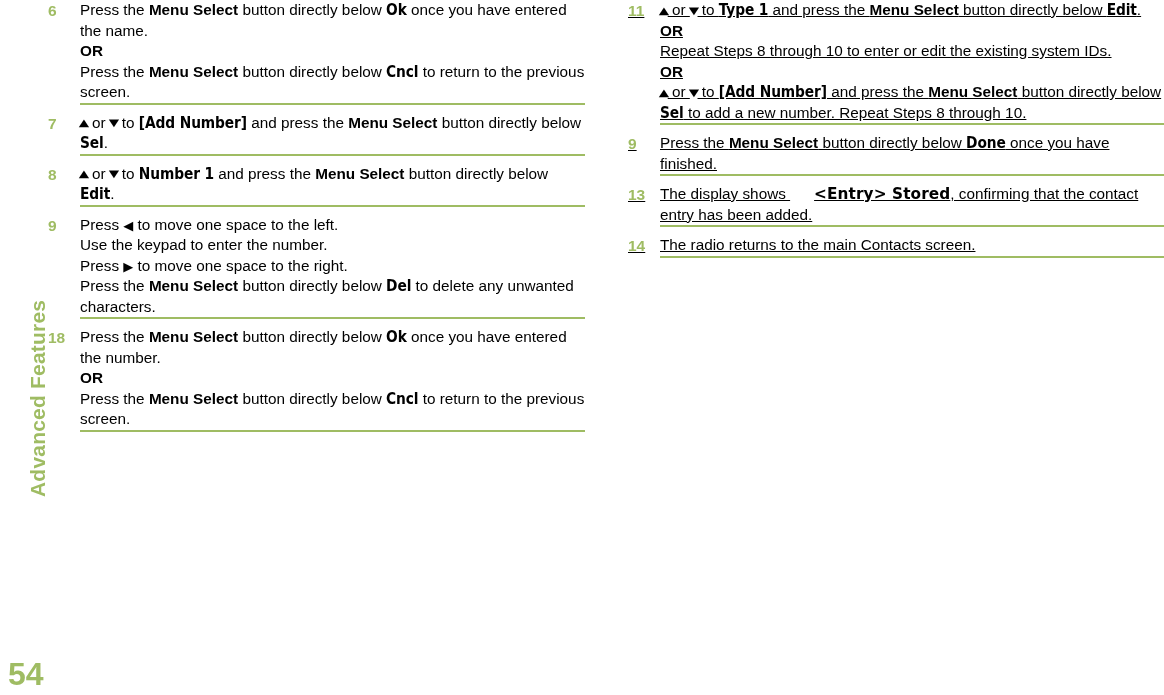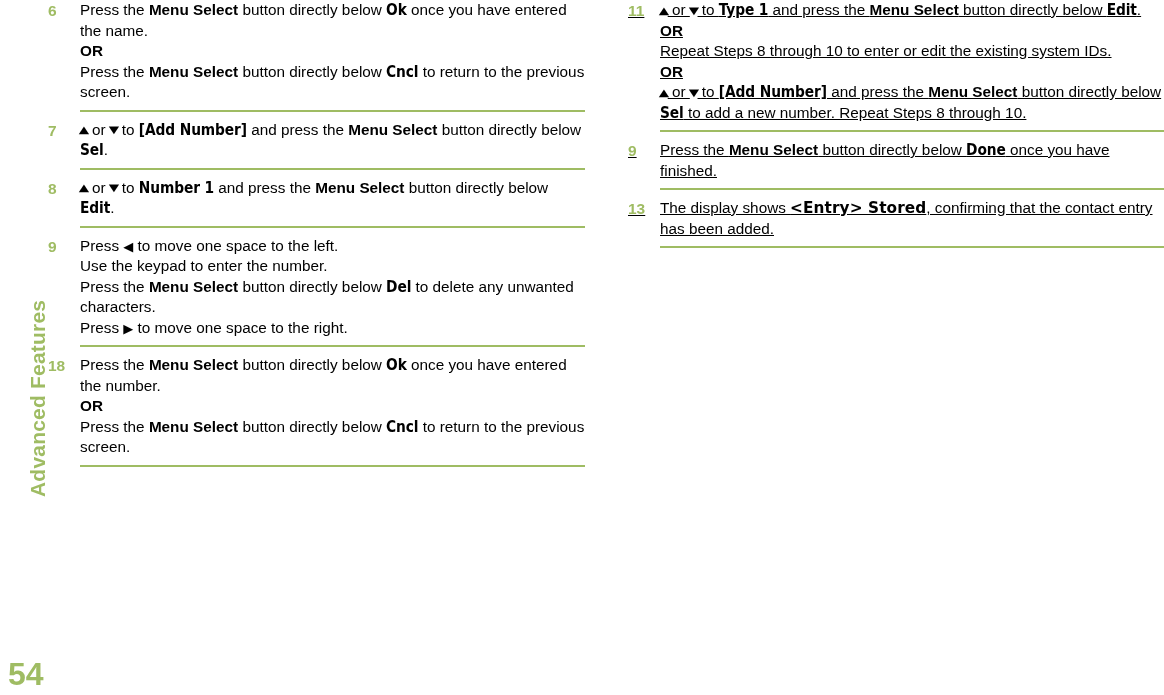--- a/index.html
+++ b/index.html
@@ -82,40 +82,40 @@
     color: #9fbc63;
     line-height: 20.5px;
     padding-top: 1px;
   }
   .step-body {
     flex: 1 1 auto;
     font-family: "Liberation Sans", sans-serif;
     font-size: 15.3px;
     line-height: 20.5px;
     color: #000;
-    padding-bottom: 7px;
     border-bottom: 2px solid #9fbc63;
   }
   .step-body p { margin: 0; }
   .step + .step { margin-top: 8px; }
 
   
   b.ui {            
     font-weight: bold;
   }
   span.scr {        
     font-weight: bold;
     font-family: "DejaVu Sans Condensed", "Liberation Sans Narrow", "Liberation Sans", sans-serif;
     font-stretch: condensed;
     letter-spacing: -0.1px;
   }
   span.scr-wide {   
     font-weight: bold;
     font-family: "DejaVu Sans", sans-serif;
     letter-spacing: 0.1px;
+    margin-left: 24px;
   }
   b.or {            
     font-weight: bold;
   }
   .nav {            
     font-family: "DejaVu Sans", sans-serif;
     font-size: 11px;
     line-height: 1;
     vertical-align: 1.5px;
   }
@@ -150,22 +150,22 @@
         <div class="step-num">8</div>
         <div class="step-body">
           <p><span class="nav vert">▲</span><span> or </span><span class="nav vert">▼</span><span> to </span><span class="scr">Number 1</span><span> and press the </span><b class="ui">Menu Select</b><span> button directly below </span><span class="scr">Edit</span><span>.</span></p>
         </div>
       </div>
       <div class="step">
         <div class="step-num">9</div>
         <div class="step-body">
           <p><span>Press </span><span class="nav horz">◀</span><span> to move one space to the left.</span></p>
           <p><span>Use the keypad to enter the number.</span></p>
+          <p><span>Press </span><span class="nav horz">▶</span><span> to move one space to the right.</span></p>
           <p><span>Press the </span><b class="ui">Menu Select</b><span> button directly below </span><span class="scr">Del</span><span> to delete any unwanted characters.</span></p>
-          <p><span>Press </span><span class="nav horz">▶</span><span> to move one space to the right.</span></p>
         </div>
       </div>
       <div class="step">
         <div class="step-num">18</div>
         <div class="step-body">
           <p><span>Press the </span><b class="ui">Menu Select</b><span> button directly below </span><span class="scr">Ok</span><span> once you have entered the number.</span></p>
           <p><b class="or">OR</b></p>
           <p><span>Press the </span><b class="ui">Menu Select</b><span> button directly below </span><span class="scr">Cncl</span><span> to return to the previous screen.</span></p>
         </div>
       </div>
@@ -186,14 +186,20 @@
         <div class="step-body">
           <p><span>Press the </span><b class="ui">Menu Select</b><span> button directly below </span><span class="scr">Done</span><span> once you have finished.</span></p>
         </div>
       </div>
       <div class="step">
         <div class="step-num">13</div>
         <div class="step-body">
           <p><span>The display shows </span><span class="scr-wide">&lt;Entry&gt; Stored</span><span>, confirming that the contact entry has been added.</span></p>
         </div>
       </div>
+      <div class="step">
+        <div class="step-num">14</div>
+        <div class="step-body">
+          <p><span>The radio returns to the main Contacts screen.</span></p>
+        </div>
+      </div>
     </div>
 </div>
 
 </body></html>

